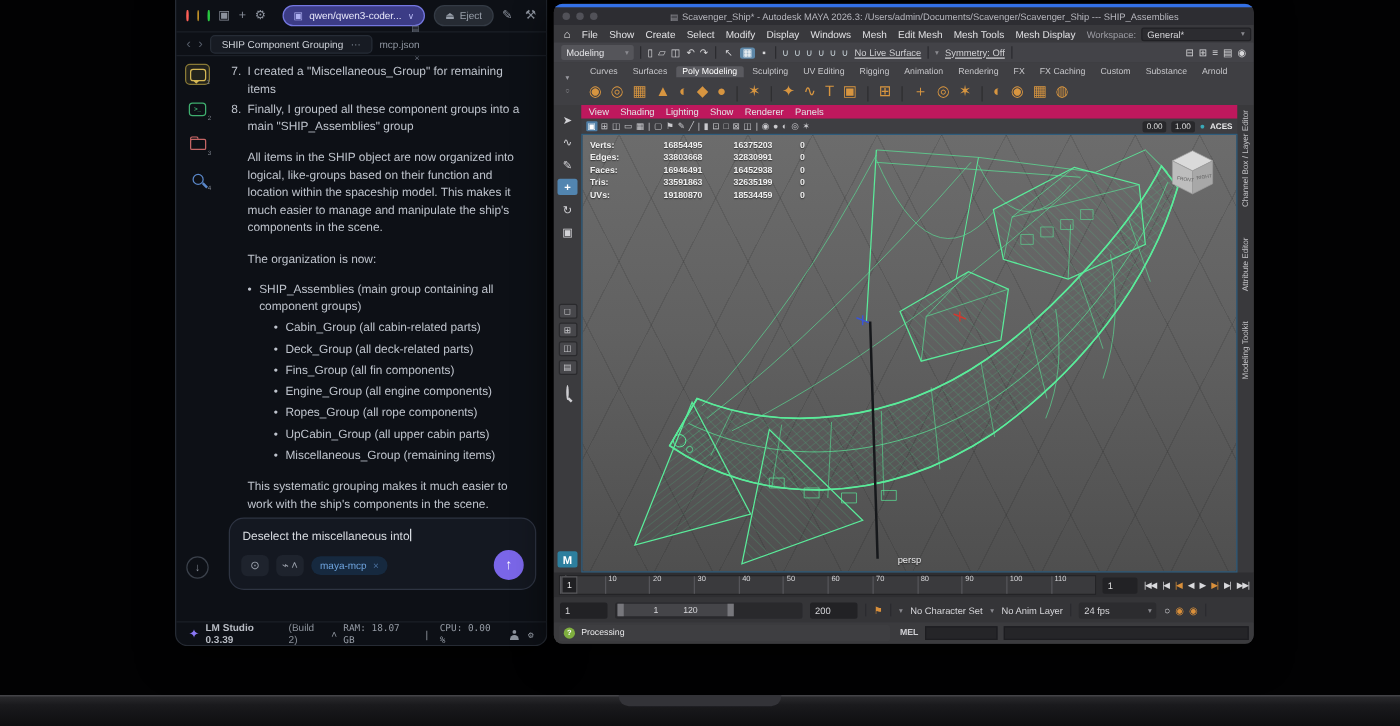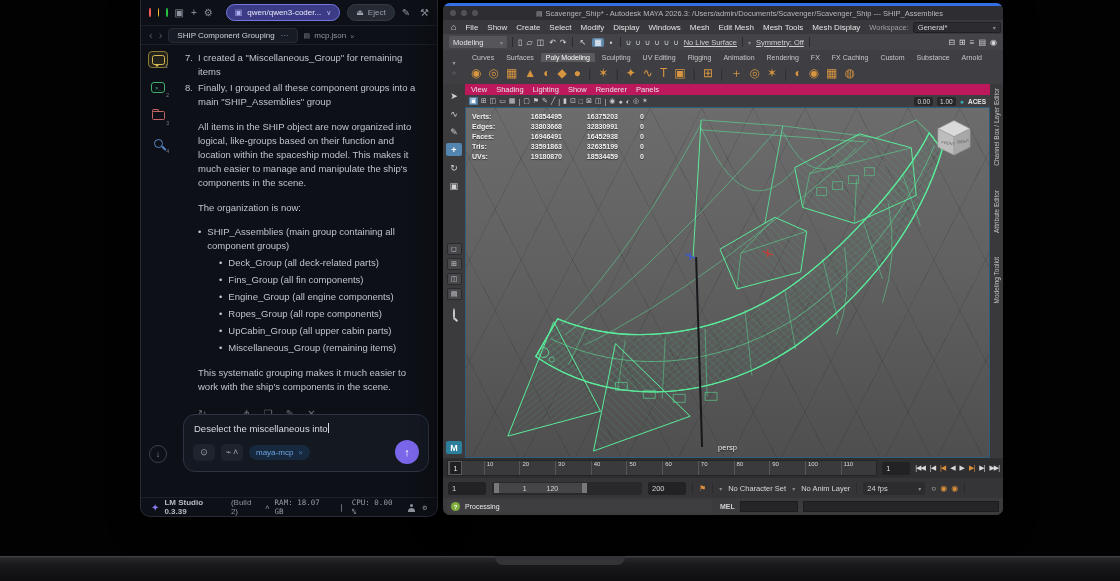--- a/index.html
+++ b/index.html
@@ -32,21 +32,21 @@
     color:#9aa1ac; font-size:8px; }
   .lm-tb-right { margin-left:auto; display:flex; gap:10px; }
 
   .lm-tabbar { height:19px; display:flex; align-items:center; gap:6px; padding:0 8px;
     border-bottom:1px solid #1b1f27; flex:0 0 auto; }
   .nav-chev { color:#555c68; font-size:11px; }
   .lm-tab-active { display:flex; align-items:center; gap:6px; height:15px; padding:0 8px;
     background:#171b23; border:1px solid #262c36; border-radius:4px;
     font-size:8px; color:#ced2d9; white-space:nowrap; }
   .lm-tab-active .menu-dots{ color:#78808c; }
-  .lm-tab { display:flex; align-items:flex-end; gap:4px; font-size:8px; color:#9097a2; }
+  .lm-tab { display:flex; align-items:flex-end; gap:4px; font-size:8px; color:#9097a2;flex-direction:column; }
   .lm-tab .ic { color:#6c7380; font-size:7px; }
 
   .lm-body { flex:1; display:flex; position:relative; min-height:0; }
   .lm-rail { width:34px; flex:0 0 auto; display:flex; flex-direction:column; align-items:center;
     padding-top:6px; gap:11px; }
   .rail-btn { position:relative; width:20px; height:17px; display:flex; align-items:center; justify-content:center; }
   .rail-btn .bubble { width:13px; height:10px; border:1.5px solid #d7b955; border-radius:2.5px; position:relative; }
   .rail-btn .bubble::after { content:""; position:absolute; left:1px; bottom:-3.5px; width:0; height:0;
     border-left:3px solid transparent; border-right:3px solid transparent; border-top:3.5px solid #d7b955; }
   .rail-btn.active { border:1.5px solid #8a7a36; border-radius:4px; background:rgba(200,170,70,.12); }
@@ -310,20 +310,23 @@
             <span class="num-text">Finally, I grouped all these component groups into a main "SHIP_Assemblies" group</span>
           </div>
           </div>
         <p class="chat-para">All items in the SHIP object are now organized into logical, like-groups based on their function and location within the spaceship model. This makes it much easier to manage and manipulate the ship's components in the scene.</p>
         <p class="chat-para">The organization is now:</p>
         <div class="chat-bullets">
           <div class="b-main">
             <span>SHIP_Assemblies (main group containing all component groups)</span>
           </div>
           <div class="b-subs">
+              <div class="b-sub">
+                <span>Cabin_Group (all cabin-related parts)</span>
+              </div>
               <div class="b-sub">
                 <span>Deck_Group (all deck-related parts)</span>
               </div>
               <div class="b-sub">
                 <span>Fins_Group (all fin components)</span>
               </div>
               <div class="b-sub">
                 <span>Engine_Group (all engine components)</span>
               </div>
               <div class="b-sub">

